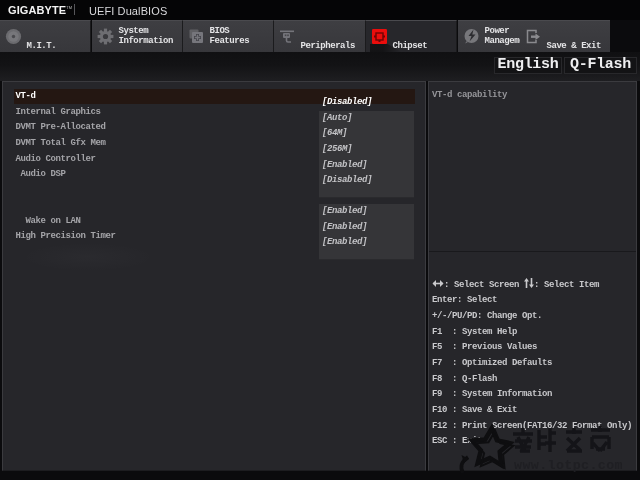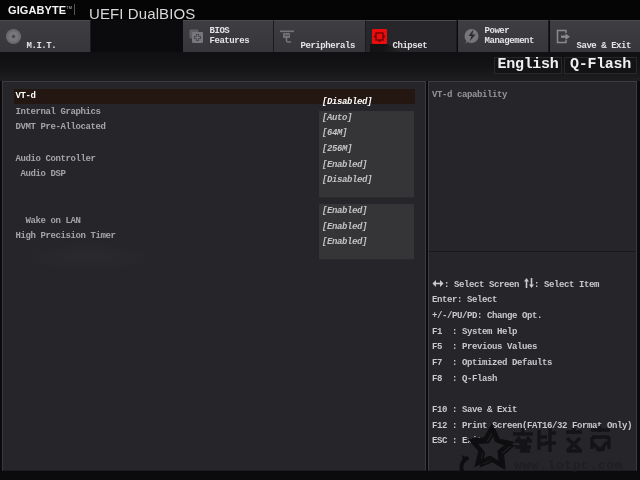--- a/index.html
+++ b/index.html
@@ -2,21 +2,21 @@
 <html><head><meta charset="utf-8"><style>
 *{margin:0;padding:0;box-sizing:border-box;}
 html,body{width:640px;height:480px;background:#0b0b0d;overflow:hidden;}
 #root{position:absolute;top:0;left:0;width:640px;height:480px;font-family:"Liberation Mono",monospace;}
 .abs{position:absolute;}
 
 #topbar{left:0;top:0;width:640px;height:20px;background:#050506;}
 #glogo{left:8px;top:3.5px;font-family:"Liberation Sans",sans-serif;font-weight:bold;font-size:11px;letter-spacing:0.1px;color:#f4f4f4;}
 #gtm{font-size:4px;vertical-align:5px;letter-spacing:0;color:#bfbfbf;font-weight:normal;}
 #tdiv{left:73.5px;top:4px;width:1px;height:11px;background:#56565a;}
-#uefi{left:89px;top:4.5px;font-family:"Liberation Sans",sans-serif;font-size:15px;color:#d8d8db;letter-spacing:0.1px;text-align:center;}
+#uefi{left:89px;top:4.5px;font-family:"Liberation Sans",sans-serif;font-size:11px;color:#d8d8db;letter-spacing:0.1px;text-align:center;}
 
 .tab{top:20px;height:32px;background:linear-gradient(180deg,#3e3e42,#37373b);border-right:1px solid #1b1b1d;border-top:1px solid #4a4a4e;color:#e4e4e6;overflow:hidden;}
 .tab .t1{position:absolute;left:26.5px;top:19.5px;font-size:9px;font-weight:bold;letter-spacing:-0.45px;white-space:pre;}
 .tab .t2{position:absolute;left:26.5px;top:4.5px;font-size:9px;font-weight:bold;letter-spacing:-0.45px;line-height:10.5px;white-space:pre;}
 .tico{position:absolute;left:5px;top:7px;}
 #tabsel{background:#27272b;}
 
 #midband{left:0;top:52px;width:640px;height:29px;background:linear-gradient(180deg,#101012 0%,#131315 45%,#1e1e21 100%);}
 .btn{top:57px;height:17px;background:#131315;border:1px solid #28282b;color:#efeff1;font-size:15px;font-weight:bold;letter-spacing:-0.3px;text-align:center;line-height:14.5px;}
 #beng{left:494px;width:68px;}
@@ -45,20 +45,40 @@
     <span class="abs" id="uefi">UEFI DualBIOS</span>
   </div>
   <div class="abs tab" style="left:0;width:91px;">
     <svg class="tico" width="17" height="17" viewBox="0 0 17 17">
         <circle cx="8.5" cy="8.5" r="7.6" fill="#6b6b6f"></circle>
         <circle cx="8.5" cy="8.5" r="5.2" fill="#77777b"></circle>
         <circle cx="8.5" cy="8.5" r="1.7" fill="#4a4a4e"></circle>
       </svg>
     <span class="t1">M.I.T.</span>
   </div>
+  <div class="abs tab" style="left:92px;width:91px;">
+    <svg class="tico" width="17" height="17" viewBox="0 0 17 17">
+        <g fill="#6e6e72">
+          <circle cx="8.5" cy="8.5" r="5.6"></circle>
+          <g>
+            <rect x="6.9" y="0.6" width="3.2" height="4"></rect>
+            <rect x="6.9" y="12.4" width="3.2" height="4"></rect>
+            <rect x="0.6" y="6.9" width="4" height="3.2"></rect>
+            <rect x="12.4" y="6.9" width="4" height="3.2"></rect>
+            <rect x="6.9" y="0.6" width="3.2" height="4" transform="rotate(45 8.5 8.5)"></rect>
+            <rect x="6.9" y="12.4" width="3.2" height="4" transform="rotate(45 8.5 8.5)"></rect>
+            <rect x="0.6" y="6.9" width="4" height="3.2" transform="rotate(45 8.5 8.5)"></rect>
+            <rect x="12.4" y="6.9" width="4" height="3.2" transform="rotate(45 8.5 8.5)"></rect>
+          </g>
+        </g>
+        <circle cx="8.5" cy="8.5" r="2.6" fill="#3a3a3e"></circle>
+      </svg>
+    <span class="t2">System
+Information</span>
+  </div>
   <div class="abs tab" style="left:183px;width:91px;">
     <svg class="tico" width="17" height="17" viewBox="0 0 17 17">
         <rect x="1.5" y="1.5" width="9" height="9" rx="1" fill="#606064"></rect>
         <rect x="4" y="4" width="11" height="11" rx="1" fill="#76767c"></rect>
         <path d="M8 6h3v2h2v3h-2v2H8v-2H6V8h2z" fill="#44444a"></path>
         <path d="M8.8 6.8h1.4v2h2v1.4h-2v2H8.8v-2h-2V8.8h2z" fill="#76767c"></path>
       </svg>
     <span class="t2">BIOS
 Features</span>
   </div>
@@ -85,21 +105,21 @@
   </div>
   <div class="abs tab" style="left:458px;width:91px;">
     <svg class="tico" width="17" height="17" viewBox="0 0 17 17">
         <circle cx="8.5" cy="8" r="7" fill="#77777b"></circle>
         <path d="M10.5 1.5 5.5 8h3l-2 5.5 6-7h-3.2z" fill="#2c2c30"></path>
         <path d="M4.5 12 2 15.5l2.6-1.2z" fill="#77777b"></path>
       </svg>
     <span class="t2">Power
 Management</span>
   </div>
-  <div class="abs tab" style="left:550px;width:90px;border-right:none;padding-left:16px;">
+  <div class="abs tab" style="left:520px;width:90px;border-right:none;padding-left:16px;">
     <svg class="tico" width="17" height="17" viewBox="0 0 17 17">
         <path d="M11 5V2.5H2.5v12H11V12" fill="none" stroke="#8a8a8e" stroke-width="1.5"></path>
         <rect x="6" y="7.5" width="5" height="2.4" fill="#8a8a8e"></rect>
         <path d="M10.5 5.5 15 8.7l-4.5 3.2z" fill="#8a8a8e"></path>
       </svg>
     <span class="t1">Save &amp; Exit</span>
   </div>
   <div class="abs" id="midband"></div>
   <div class="abs btn" id="beng">English</div>
   <div class="abs btn" id="bqf">Q-Flash</div>
@@ -112,20 +132,21 @@
       </div>
     <div class="row" style="top:22.85px;">
         <span class="lab">Internal Graphics</span>
         <span class="val">[Auto]</span>
       </div>
     <div class="row" style="top:38.4px;">
         <span class="lab">DVMT Pre-Allocated</span>
         <span class="val">[64M]</span>
       </div>
     <div class="row" style="top:53.95px;">
+        <span class="lab">DVMT Total Gfx Mem</span>
         <span class="val">[256M]</span>
       </div>
     <div class="row" style="top:69.5px;">
         <span class="lab">Audio Controller</span>
         <span class="val">[Enabled]</span>
       </div>
     <div class="row" style="top:85.05px;">
         <span class="lab"> Audio DSP</span>
         <span class="val">[Disabled]</span>
       </div>
@@ -154,20 +175,21 @@
           <path d="M0 3.5 L2.5 0 L5 3.5z" fill="#c9c9cc"></path>
           <path d="M7.5 8 v-8" stroke="#c9c9cc" stroke-width="1.6"></path>
           <path d="M5 6.5 L7.5 10 L10 6.5z" fill="#c9c9cc"></path>
         </svg>: Select Item</div>
     <div class="hline" style="top:211.44px;">Enter: Select</div>
     <div class="hline" style="top:227.08px;">+/-/PU/PD: Change Opt.</div>
     <div class="hline" style="top:242.72px;">F1  : System Help</div>
     <div class="hline" style="top:258.36px;">F5  : Previous Values</div>
     <div class="hline" style="top:274.00px;">F7  : Optimized Defaults</div>
     <div class="hline" style="top:289.64px;">F8  : Q-Flash</div>
+    <div class="hline" style="top:305.28px;">F9  : System Information</div>
     <div class="hline" style="top:320.92px;">F10 : Save &amp; Exit</div>
     <div class="hline" style="top:336.56px;">F12 : Print Screen(FAT16/32 Format Only)</div>
     <div class="hline" style="top:352.20px;">ESC : Exit</div>
   </div>
 
   <svg class="abs" id="wmark" width="210" height="70" viewBox="0 0 210 70" style="left:435px;top:412px;">
     <g transform="translate(55.5,36) rotate(4)" stroke="#0e0e10" fill="none">
       <path stroke-width="4.5" d="M0,-20 L5.9,-8.1 L19,-6.2 L9.5,3.1 L11.8,16.2 L0,10 L-11.8,16.2 L-9.5,3.1 L-19,-6.2 L-5.9,-8.1 Z"></path>
       <path stroke-width="2" transform="translate(3.5,2.5)" d="M0,-20 L5.9,-8.1 L19,-6.2 L9.5,3.1 L11.8,16.2 L0,10 L-11.8,16.2 L-9.5,3.1 L-19,-6.2 L-5.9,-8.1 Z"></path>
     </g>

